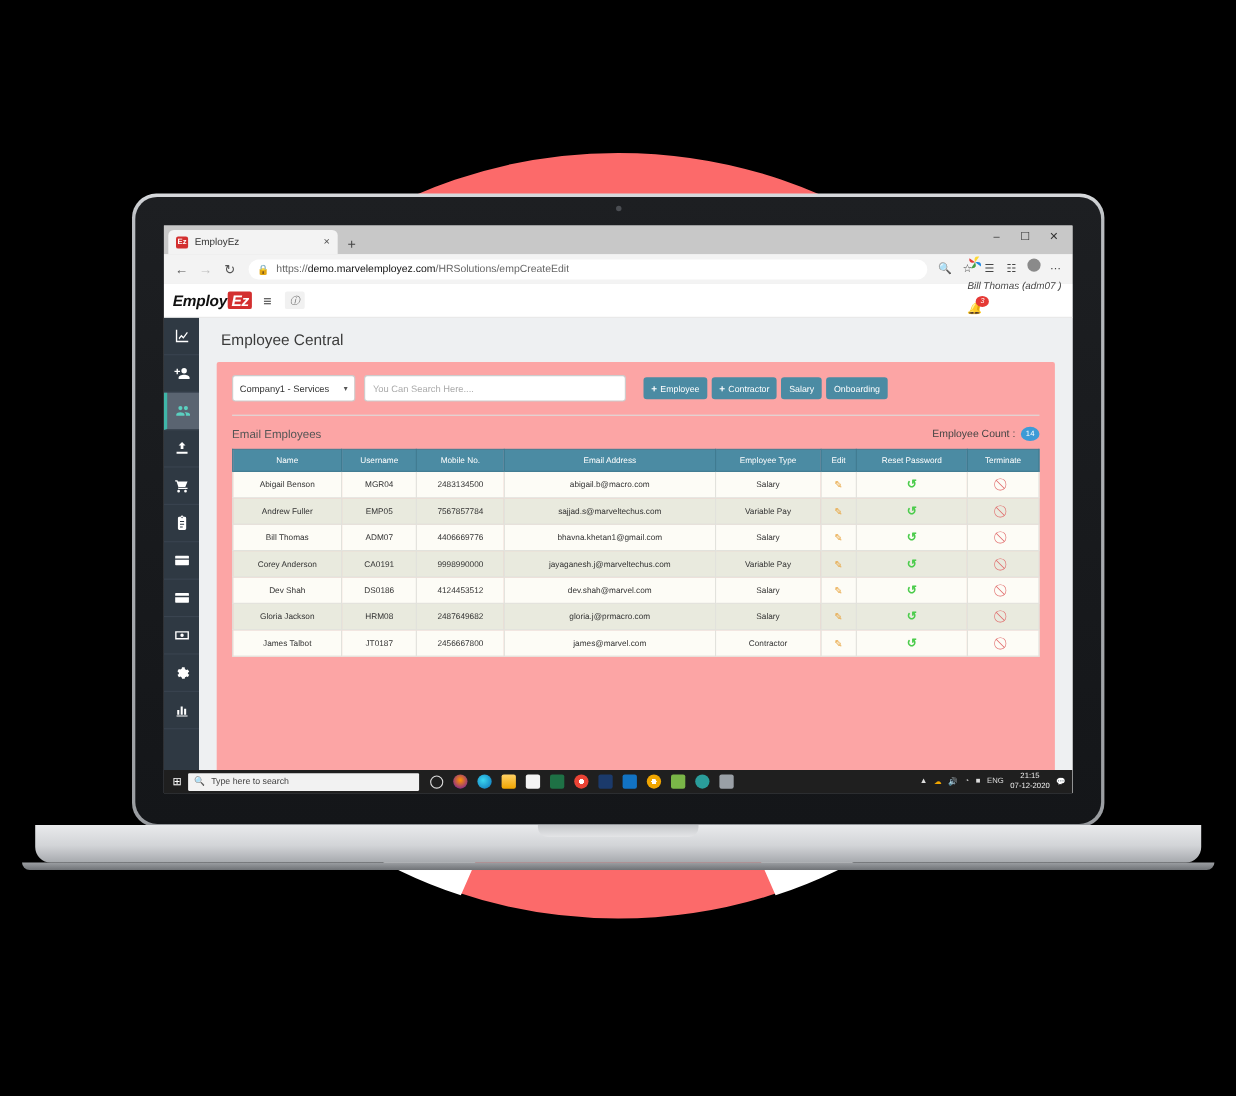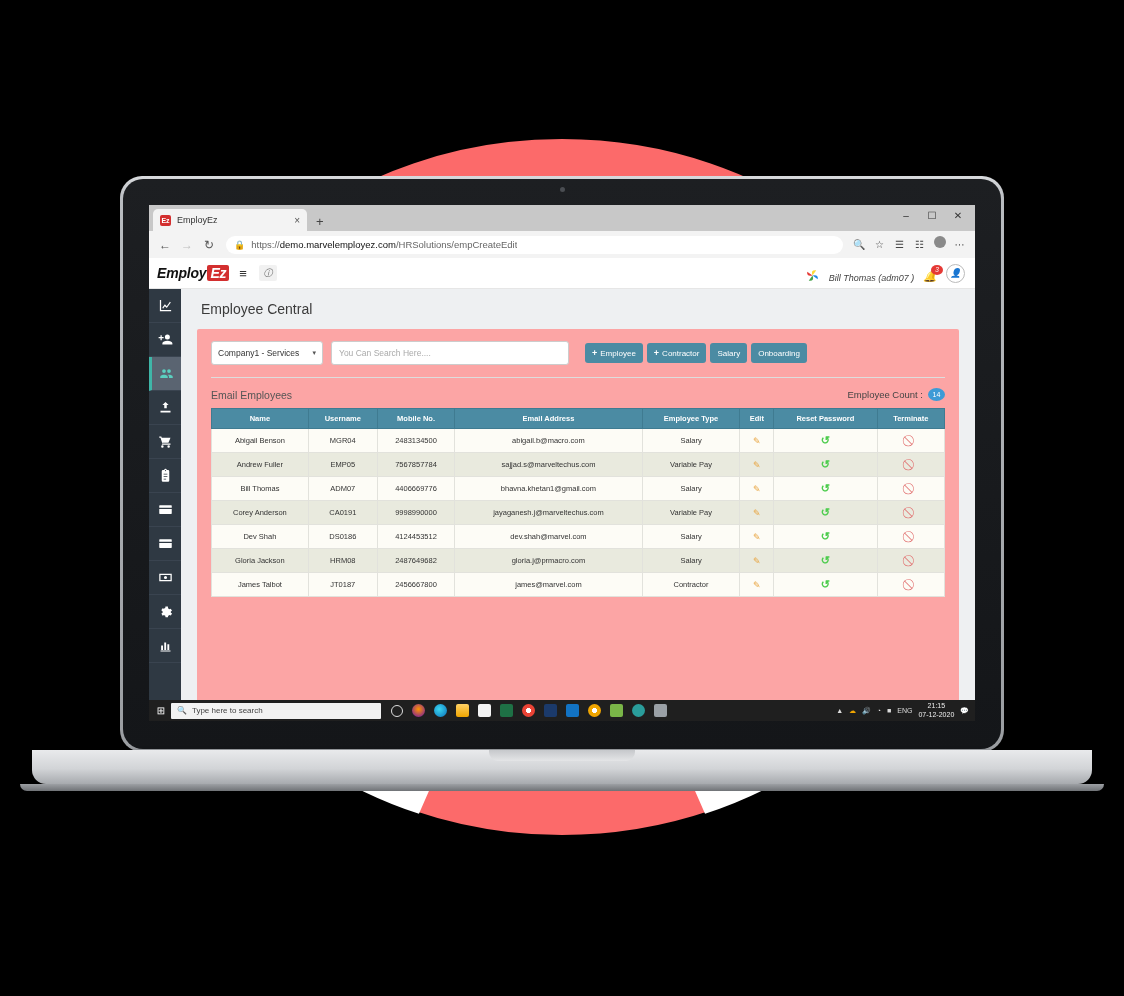--- a/index.html
+++ b/index.html
@@ -60,21 +60,21 @@
 
   
   .app{height:calc(100% - 53px);background:#fff;display:flex;flex-direction:column;position:relative;}
   .apphead{height:30px;background:#fff;display:flex;align-items:center;
            padding:0 10px 0 8px;border-bottom:1px solid #e6e6e6;font-style:italic;}
   .logo{font-size:14px;font-weight:bold;color:#111;letter-spacing:-.2px;}
   .logo .ez{background:#d32f2f;color:#fff;padding:0 3px;margin-left:1px;border-radius:2px;}
   .hamb{font-size:13px;color:#333;margin-left:10px;}
   .qmark{margin-left:12px;width:18px;height:16px;background:#f1f1f1;border-radius:2px;
          text-align:center;line-height:16px;font-size:9px;color:#666;}
-  .head-right{margin-left:auto;display:flex;align-items:flex-end;gap:9px;}
+  .head-right{margin-left:auto;display:flex;align-items:flex-start;gap:9px;flex-direction:column;}
   .pinwheel{width:15px;height:15px;position:relative;}
   .uname{font-size:9px;color:#444;}
   .bell{position:relative;font-size:11px;color:#333;}
   .bell .badge{position:absolute;top:-5px;right:-6px;min-width:10px;height:10px;border-radius:50%;
                background:#e53935;color:#fff;font-size:6.5px;line-height:10px;text-align:center;padding:0 1px;}
   .usercircle{width:17px;height:17px;border-radius:50%;border:1px solid #bbb;
               display:flex;align-items:center;justify-content:center;font-size:9px;color:#333;}
 
   .body{flex:1;display:flex;min-height:0;}
   .sidebar{width:32px;background:#2f3943;display:flex;flex-direction:column;}
@@ -100,21 +100,21 @@
        display:flex;align-items:center;gap:3px;white-space:nowrap;}
   .btn .plus{font-size:9px;font-weight:bold;}
   hr.sep{border:none;border-top:1px solid #ddd;margin:12px 0 10px 0;}
   .subrow{display:flex;align-items:center;margin-bottom:7px;}
   .subtitle{font-size:10.5px;color:#555;}
   .count{margin-left:auto;font-size:9.5px;color:#444;display:flex;align-items:center;gap:5px;}
   .countbadge{background:#3d9bd6;color:#fff;border-radius:50%;min-width:13px;height:13px;
               font-size:7px;line-height:13px;text-align:center;padding:0 2px;}
 
   table{width:100%;border-collapse:collapse;font-size:8px;}
-  thead th{background:#4b8ba3;color:#fff;font-weight:bold;font-size:7.5px;
+  thead th{background:#4b8ba3;color:#fff;font-weight:normal;font-size:7.5px;
            padding:5px 3px;border:1px solid #3f7b91;text-align:center;}
   tbody td{padding:5px 3px;text-align:center;color:#333;border:1px solid #e2e2dc;font-size:7.5px;}
   tbody tr:nth-child(odd){background:#fdfcf6;}
   tbody tr:nth-child(even){background:#e9eade;}
   .ico-edit{color:#e8a33d;font-size:9px;}
   .ico-reset{color:#4ccc4c;font-size:11px;font-weight:bold;}
   .ico-term{color:#e06a6a;font-size:11px;}
 
   
   .taskbar{position:absolute;left:0;bottom:0;width:100%;height:21px;background:#1f1f1f;

